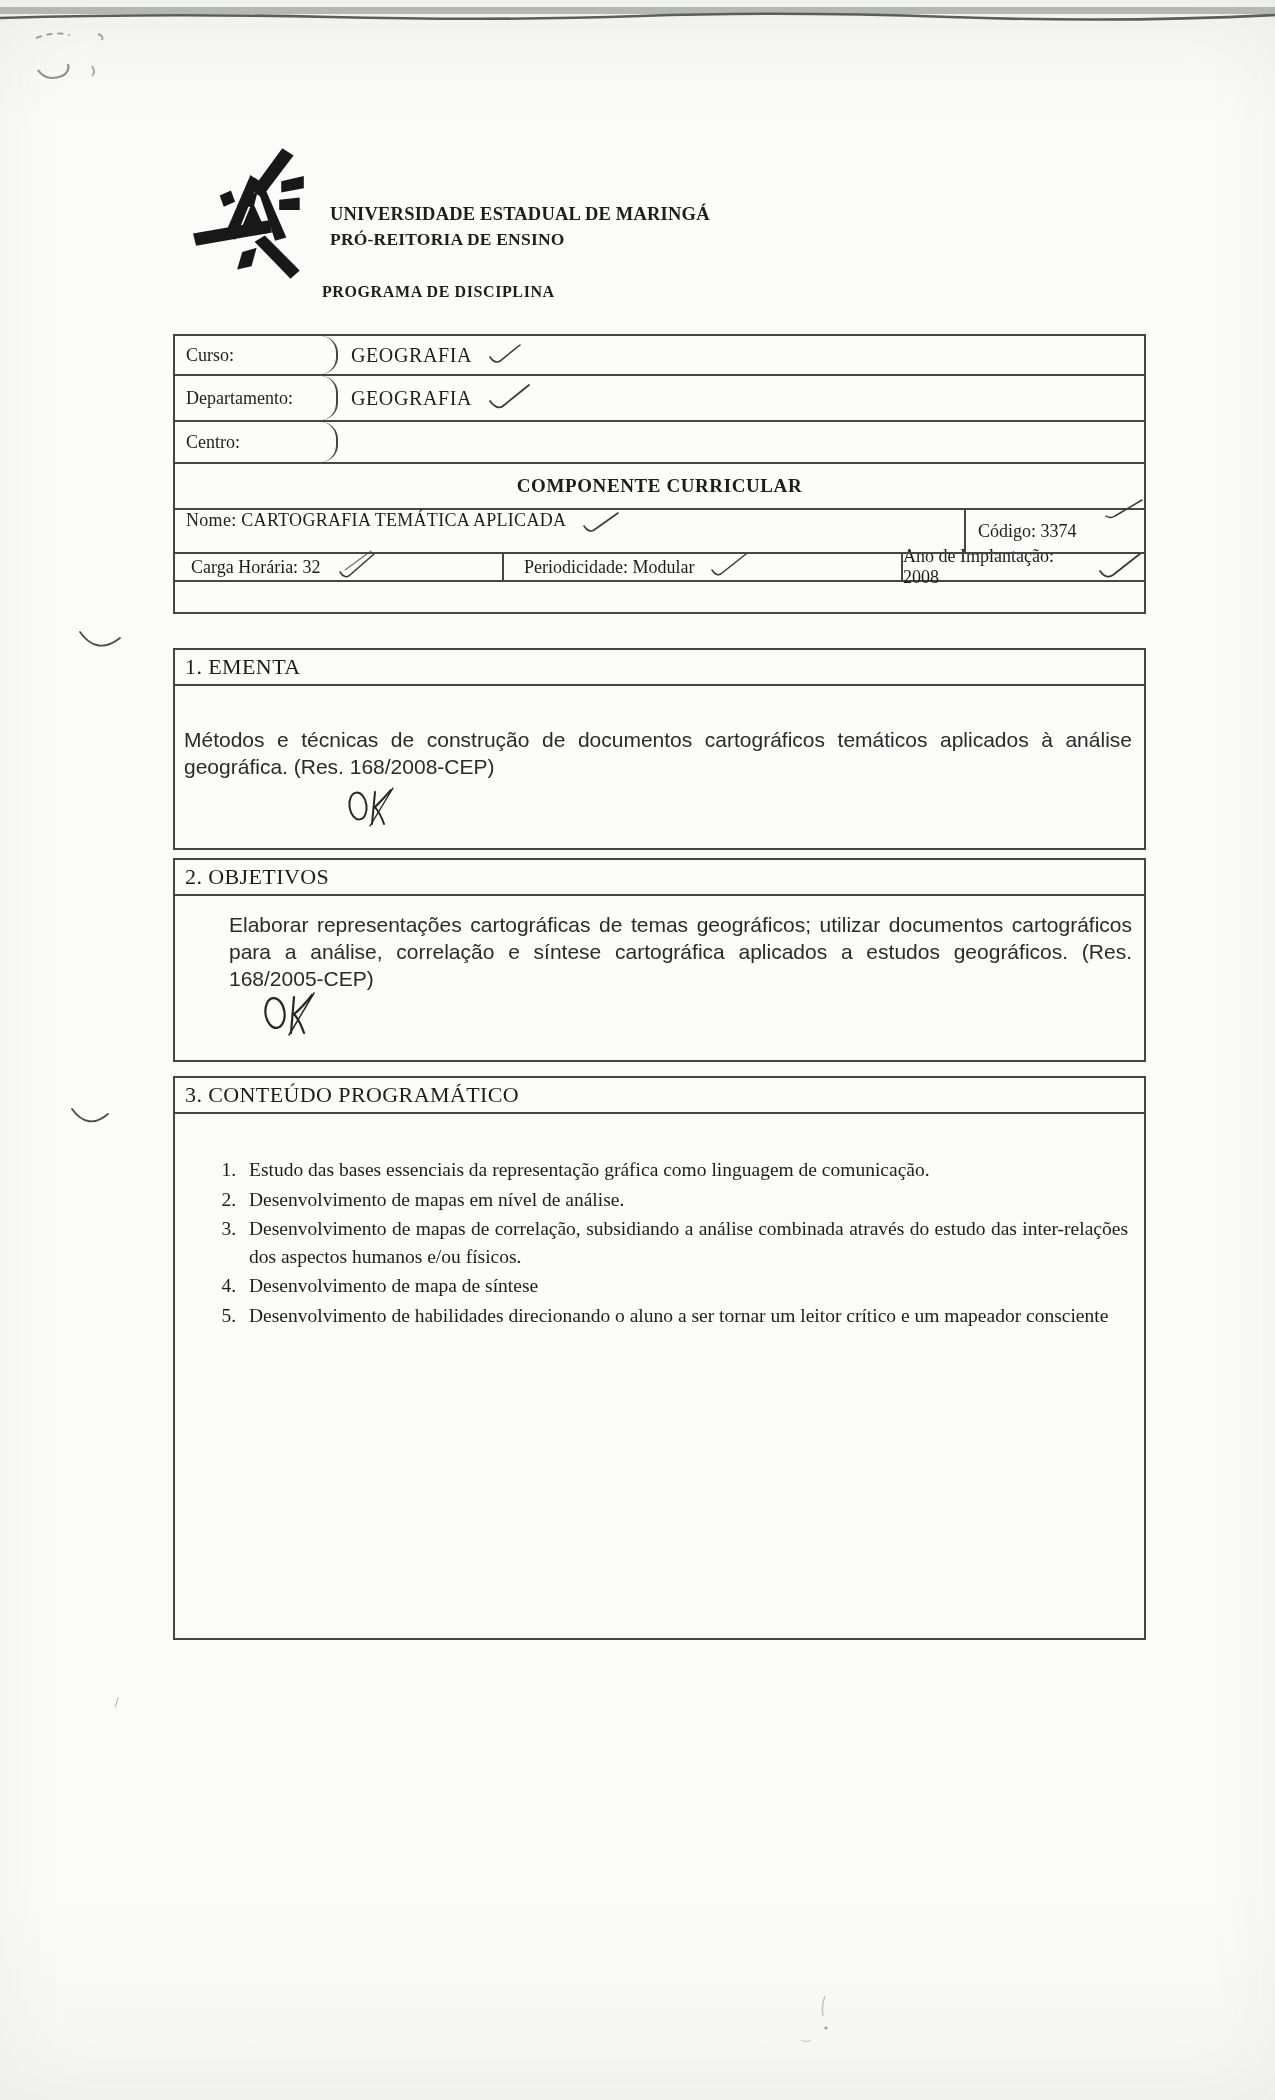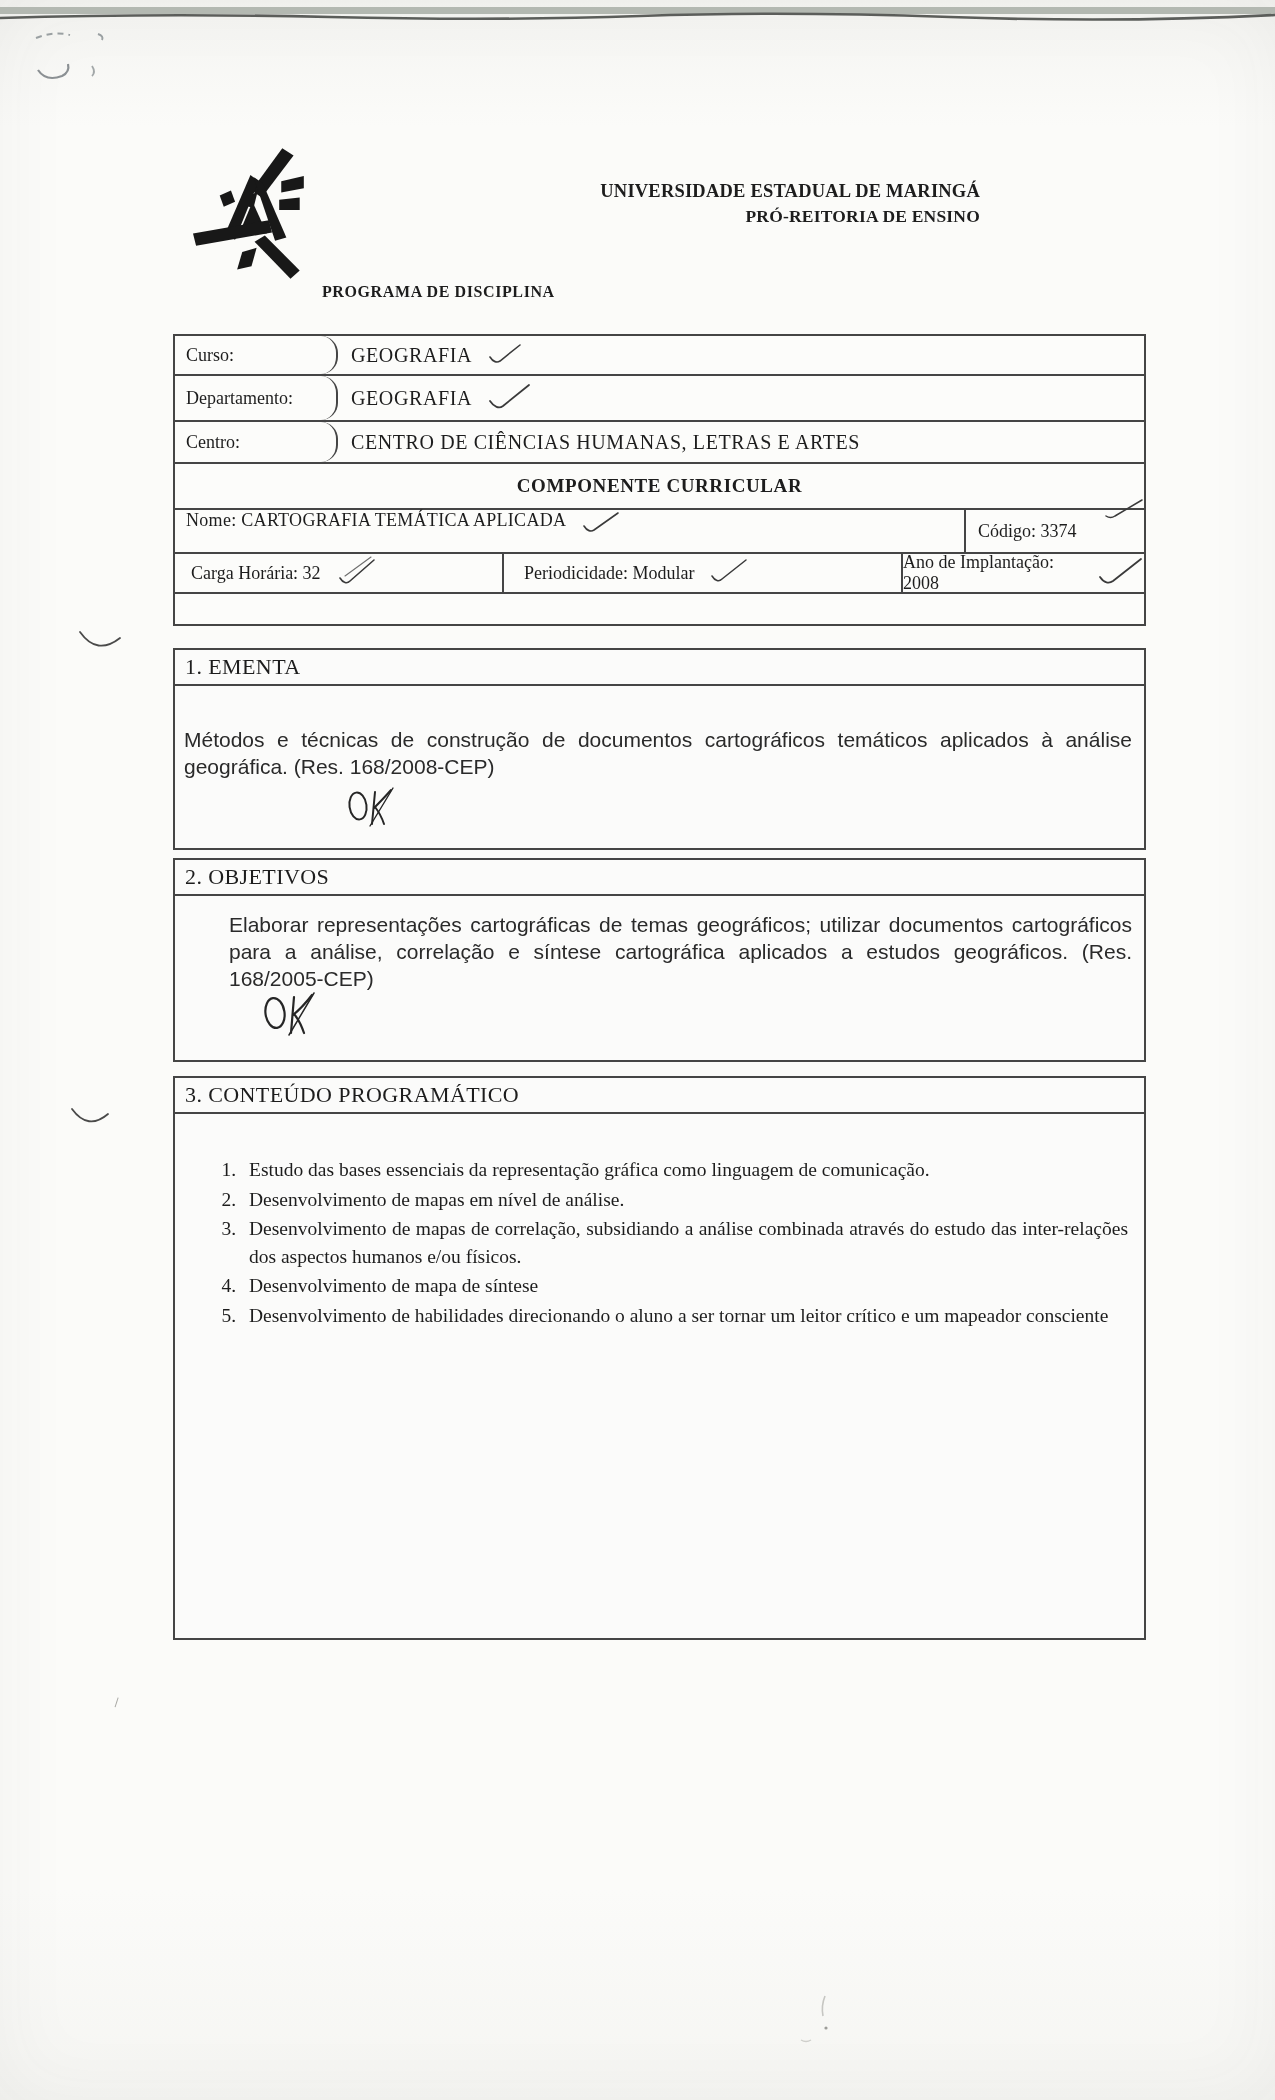--- a/index.html
+++ b/index.html
@@ -10,40 +10,40 @@
     overflow:hidden;
     font-family:"Liberation Serif", serif;
     color:#1d1d1d;
     box-shadow:inset 0 0 80px rgba(60,60,55,.05);
   }
   
   .scan-strip{position:absolute;top:0;left:0;width:1275px;height:7px;}
   .scan-line{position:absolute;top:10px;left:0;width:1275px;height:14px;}
   
   .logo{position:absolute;left:193px;top:148px;width:118px;height:132px;}
-  .head-block{position:absolute;left:330px;top:181px;width:650px;text-align:right;}
+  .head-block{position:absolute;left:330px;top:204px;width:650px;text-align:left;}
   .head-line1{font-size:18.5px;font-weight:bold;letter-spacing:.2px;}
   .head-line2{font-size:17.5px;font-weight:bold;margin-top:4px;letter-spacing:.2px;}
   .doc-title{position:absolute;left:322px;top:283px;width:620px;text-align:left;
     font-size:16px;font-weight:bold;letter-spacing:.6px;}
   
   .info-table{position:absolute;left:173px;top:334px;width:973px;border:2px solid #454545;box-sizing:border-box;background:rgba(255,255,255,.25);}
   .row{display:flex;border-bottom:2px solid #454545;align-items:center;box-sizing:border-box;}
   .row:last-child{border-bottom:none;}
   .cell{box-sizing:border-box;display:flex;align-items:center;border-radius:17px;}
   .lbl-cell{width:163px;border-right:2px solid #454545;align-self:stretch;padding-left:11px;font-size:18px;display:flex;align-items:center;}
   .val-cell{flex:1;padding-left:13px;font-size:20px;letter-spacing:.6px;}
   .r-curso{height:40px;}
   .r-dept{height:46px;}
   .r-centro{height:42px;}
   .r-comp{height:46px;justify-content:center;font-weight:bold;font-size:19px;letter-spacing:.6px;}
   .r-nome{height:44px;position:relative;}
   .nome-cell{flex:1;padding-left:11px;font-size:18px;letter-spacing:.3px;align-self:stretch;display:flex;align-items:flex-start;}
   .codigo-cell{width:166px;border-left:2px solid #454545;align-self:stretch;display:flex;align-items:center;padding-left:12px;font-size:18px;position:relative;}
-  .r-triple{height:40px;}
+  .r-triple{height:28px;}
   .t1{width:311px;border-right:2px solid #454545;align-self:stretch;display:flex;align-items:center;padding-left:16px;font-size:18px;}
   .t2{width:377px;border-right:2px solid #454545;align-self:stretch;display:flex;align-items:center;padding-left:20px;font-size:18px;}
   .t3{flex:1;display:flex;align-items:center;font-size:18px;}
   .r-filler{height:30px;}
   
   .sec-header{position:absolute;left:173px;width:973px;height:38px;border:2px solid #454545;
     box-sizing:border-box;font-size:22px;letter-spacing:.4px;display:flex;align-items:center;padding-left:10px;background:rgba(255,255,255,.2);}
   .sec-body{position:absolute;left:173px;width:973px;border:2px solid #454545;border-top:none;
     box-sizing:border-box;background:rgba(255,255,255,.15);}
   .s1-header{top:648px;}
@@ -143,21 +143,20 @@
         <span class="tick tick-low">
           <svg width="44" height="28" fill="none">
               <path d="M2,19 C6,25 11,27 15,24 L41,3" stroke="#3a3a3a" stroke-width="1.8" stroke-linecap="round"></path>
             </svg>
         </span>
       </div>
     </div>
 
     <div class="row r-centro">
       <div class="cell lbl-cell">Centro:</div>
-      <div class="cell val-cell">CENTRO DE CIÊNCIAS HUMANAS, LETRAS E ARTES</div>
     </div>
 
     <div class="row r-comp">COMPONENTE CURRICULAR</div>
 
     <div class="row r-nome">
       <div class="nome-cell">
         <span>Nome: CARTOGRAFIA TEMÁTICA APLICADA</span>
         <span class="tick">
           <svg width="38" height="24" fill="none">
               <path d="M2,16 C5,21 9,22 12,20 L36,3" stroke="#3a3a3a" stroke-width="1.6" stroke-linecap="round"></path>

